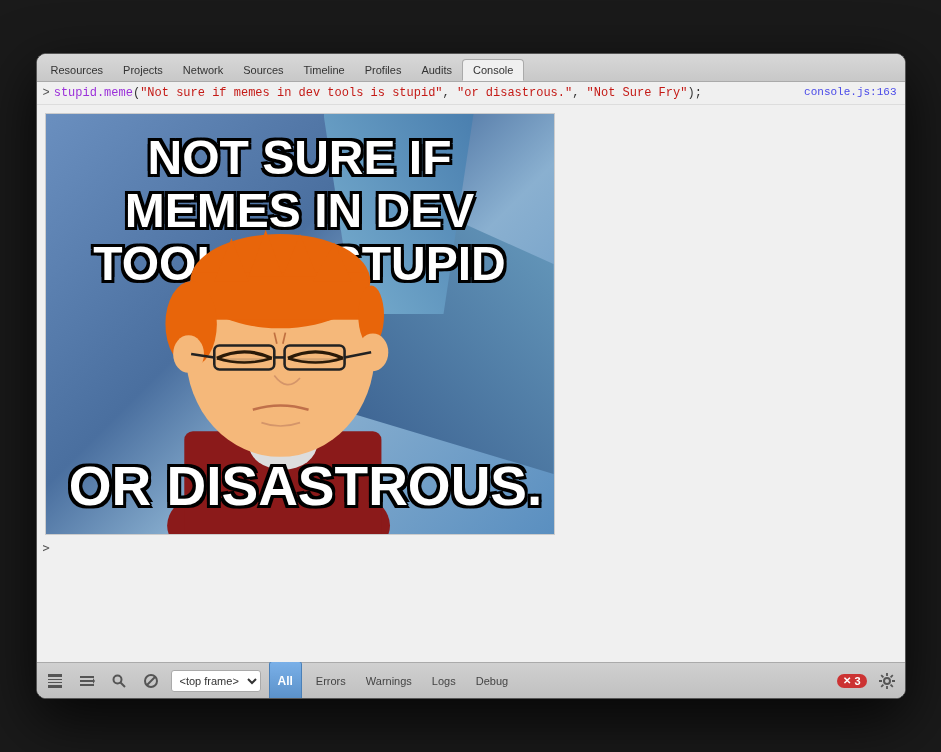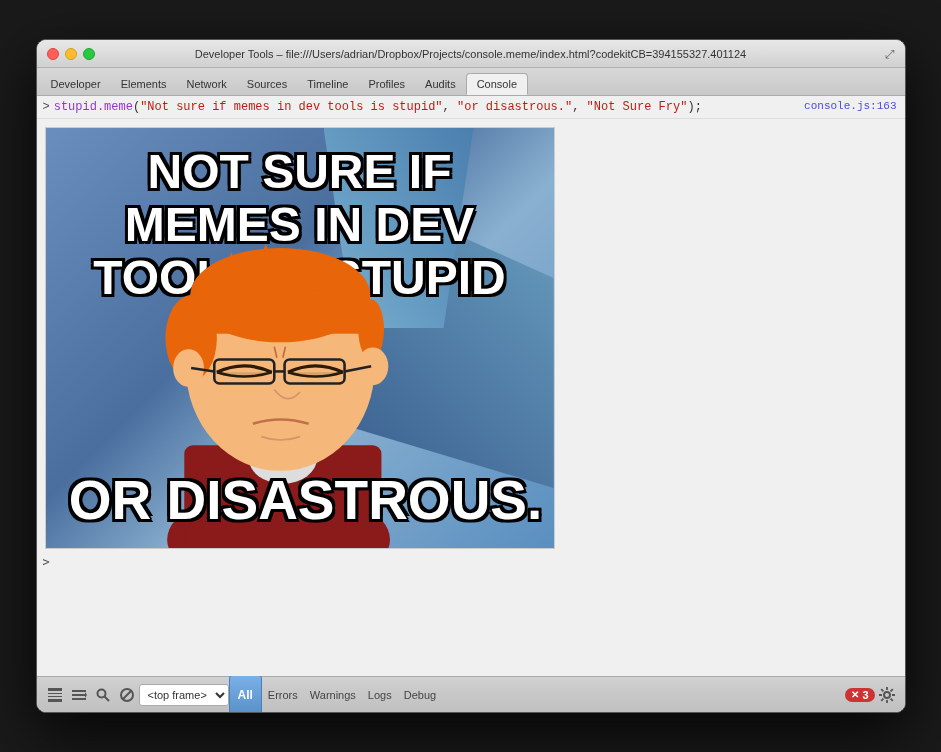--- a/index.html
+++ b/index.html
@@ -248,21 +248,21 @@
     }
 
     
     .bottom-toolbar {
       background: linear-gradient(to bottom, #d0d0d0, #c0c0c0);
       height: 36px;
       border-top: 1px solid #aaa;
       display: flex;
       align-items: center;
       padding: 12px 6px;
-      gap: 0;
+      gap: 8px;
     }
 
     .toolbar-icon-btn {
       width: 24px;
       height: 24px;
       display: flex;
       align-items: center;
       justify-content: center;
       cursor: pointer;
       border-radius: 3px;
@@ -334,36 +334,27 @@
 
     .console-line-wrapper {
       position: relative;
     }
   </style>
 </head>
 <body>
 
 <div class="window-frame">
 
-  <div class="title-bar">
-    <div class="traffic-lights">
-      <div class="traffic-light close"></div>
-      <div class="traffic-light minimize"></div>
-      <div class="traffic-light maximize"></div>
-    </div>
-    <span class="title-bar-title">Developer Tools – file:///Users/adrian/Dropbox/Projects/console.meme/index.html?codekitCB=394155327.401124</span>
-    <span class="title-bar-expand">⤢</span>
-  </div>
 
   <div class="tab-bar">
     <div class="tab-item">
-      <span>Developer</span>
-    </div>
-    <div class="tab-item">
-      <span>Elements</span>
+      <span>Resources</span>
+    </div>
+    <div class="tab-item">
+      <span>Projects</span>
     </div>
     <div class="tab-item">
       <span>Network</span>
     </div>
     <div class="tab-item">
       <span>Sources</span>
     </div>
     <div class="tab-item">
       <span>Timeline</span>
     </div>

